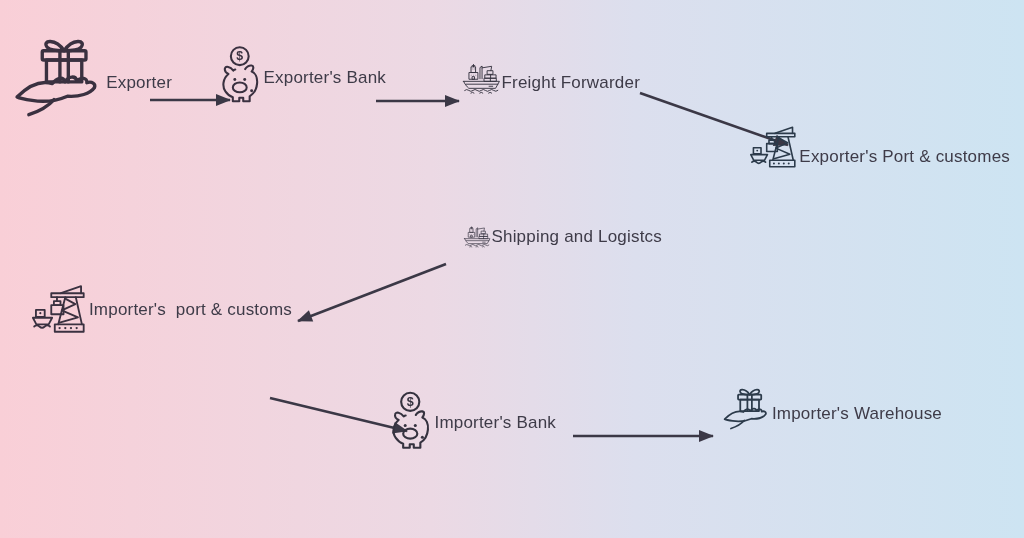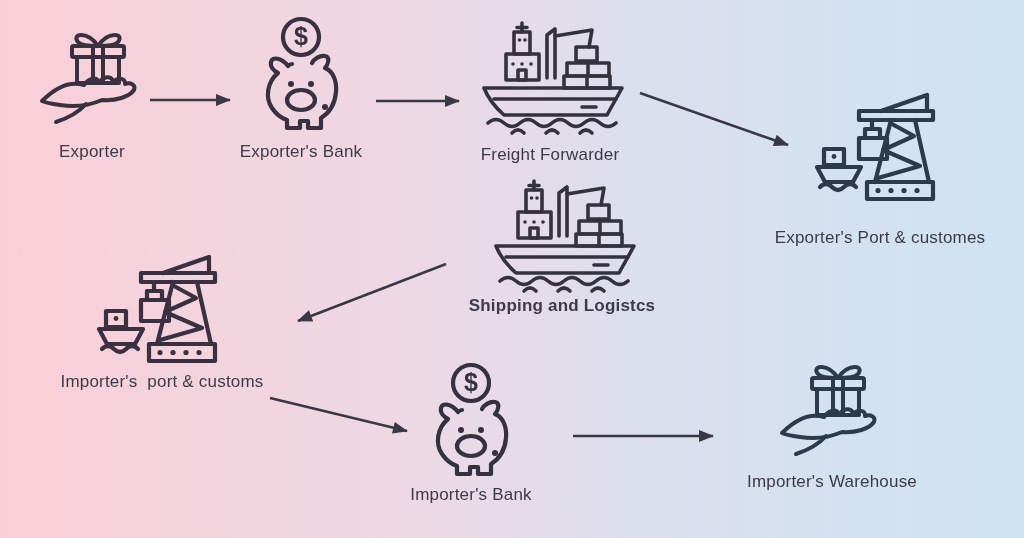--- a/index.html
+++ b/index.html
@@ -9,21 +9,21 @@
     position: relative;
     width: 1024px;
     height: 538px;
     overflow: hidden;
     background: linear-gradient(90deg, #f9cfd7 0%, #ecd9e4 42%, #dcdfee 62%, #cde4f2 100%);
   }
 
   .node {
     position: absolute;
     display: flex;
-    flex-direction: column;
+    flex-direction: row;
     align-items: center;
   }
 
   .node .label {
     font-size: 17px;
     letter-spacing: 0.2px;
     color: #3e3b48;
     white-space: pre;
     text-align: center;
   }
@@ -170,21 +170,21 @@
     <svg class="icon" width="130" height="122" viewBox="0 0 130 122">
         <use href="#sym-port-crane"></use>
       </svg>
     <div class="label" style="margin-top:20px;">Exporter's Port &amp; customes</div>
   </div>
 
   <div class="node ink-mid" style="left:462px; top:178px; width:200px;">
     <svg class="icon" width="160" height="118" viewBox="0 0 160 118">
         <use href="#sym-cargo-ship"></use>
       </svg>
-    <div class="label" style="margin-top:0;font-weight:bold;">Shipping and Logistcs</div>
+    <div class="label" style="margin-top:0;">Shipping and Logistcs</div>
   </div>
 
   <div class="node ink-left" style="left:32px; top:248px; width:260px;">
     <svg class="icon" width="130" height="122" viewBox="0 0 130 122">
         <use href="#sym-port-crane"></use>
       </svg>
     <div class="label" style="margin-top:2px;">Importer's  port &amp; customs</div>
   </div>
 
   <div class="node ink-mid" style="left:386px; top:360px; width:170px;">

